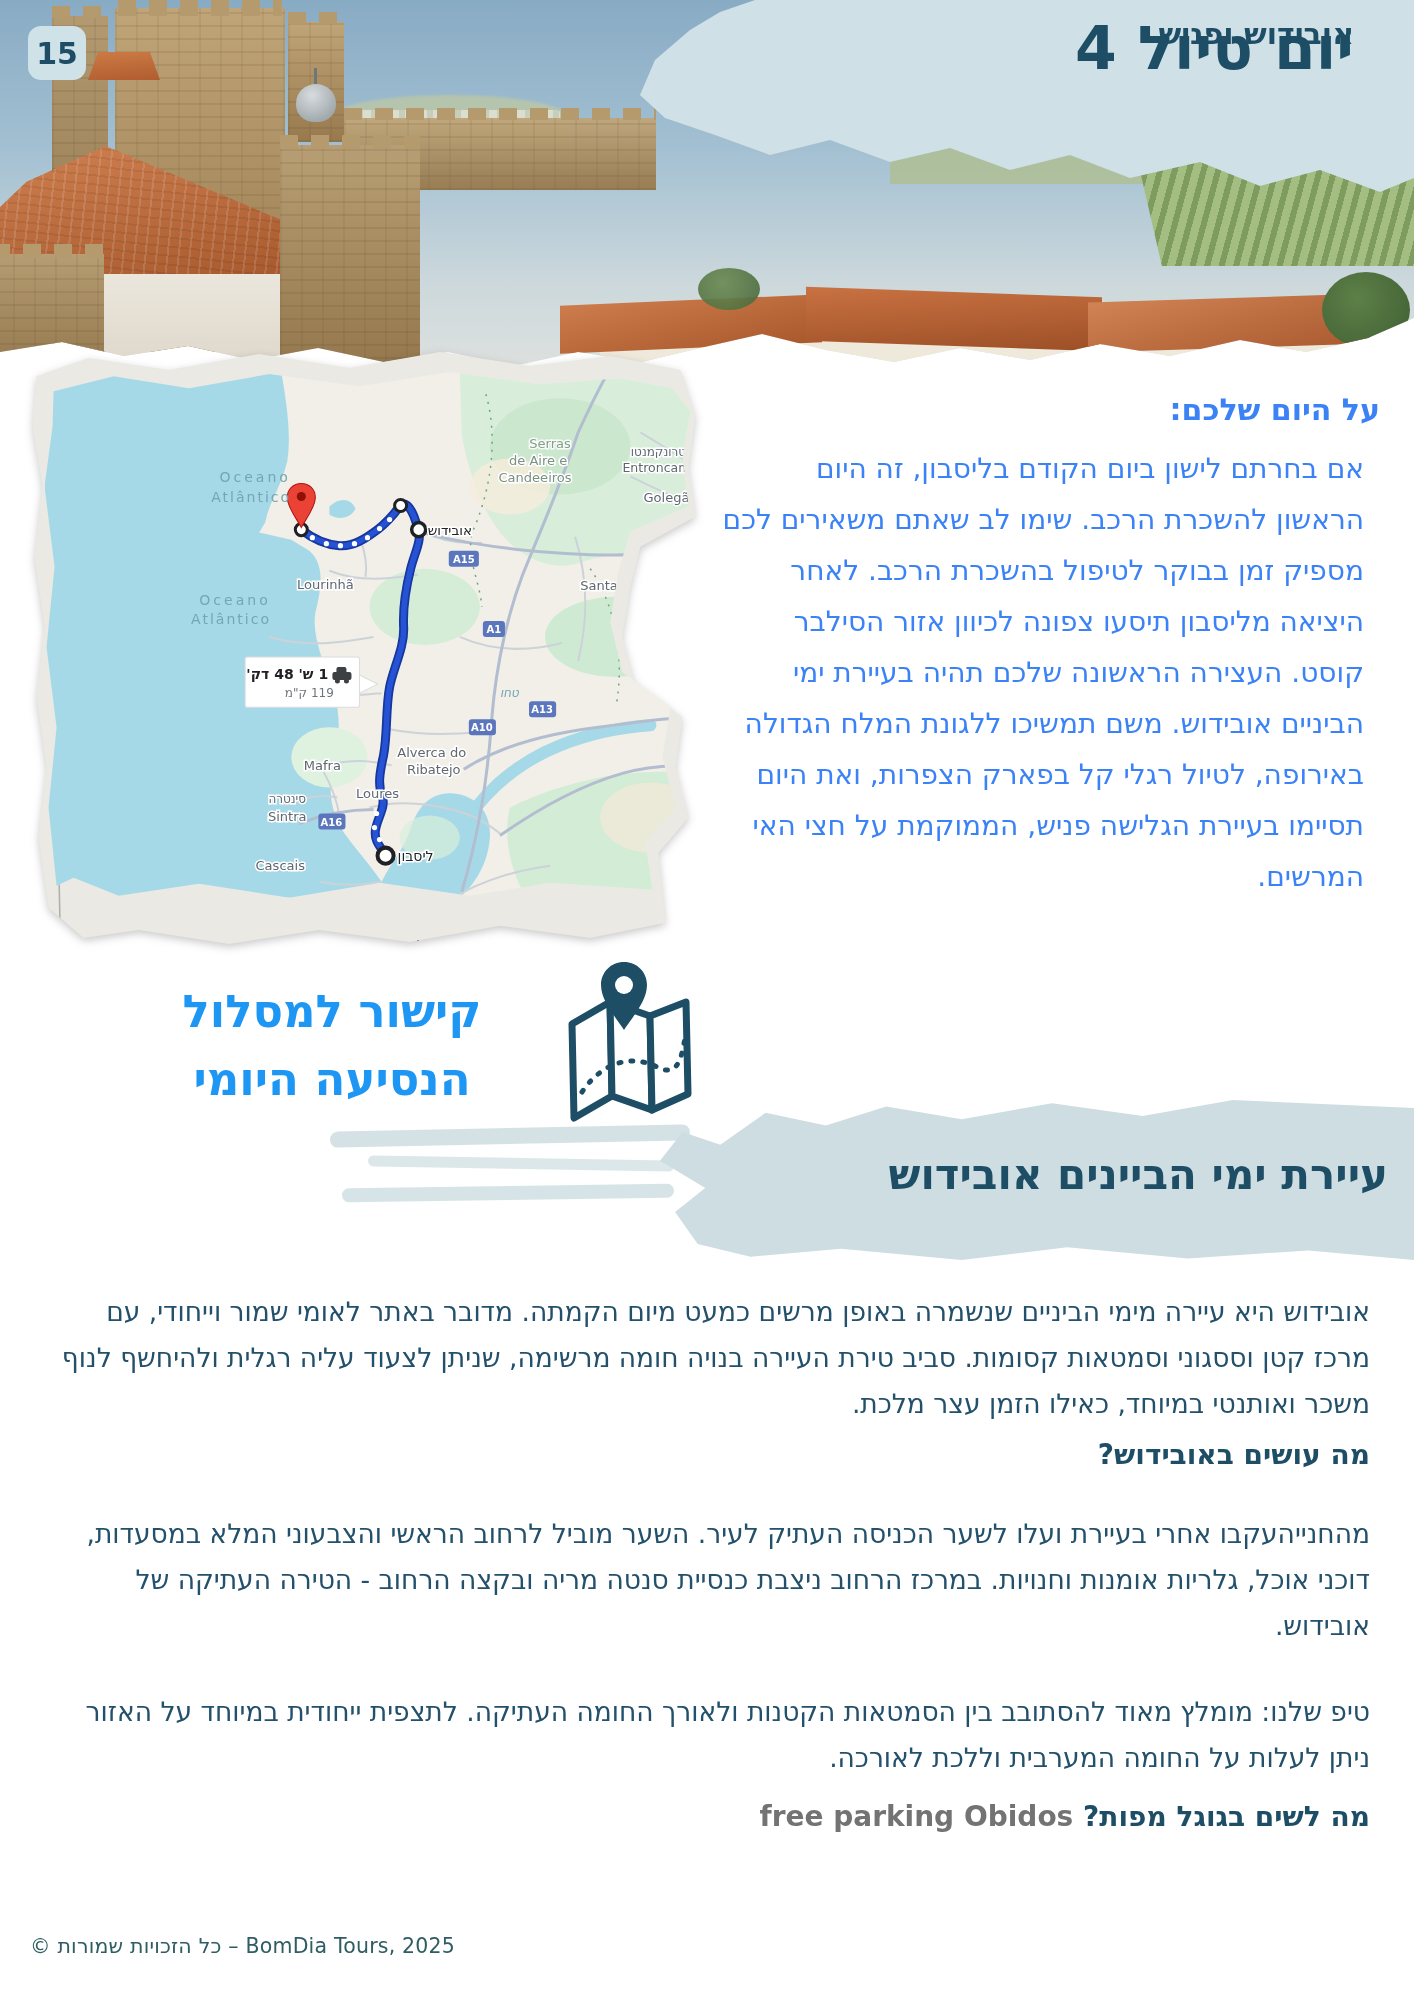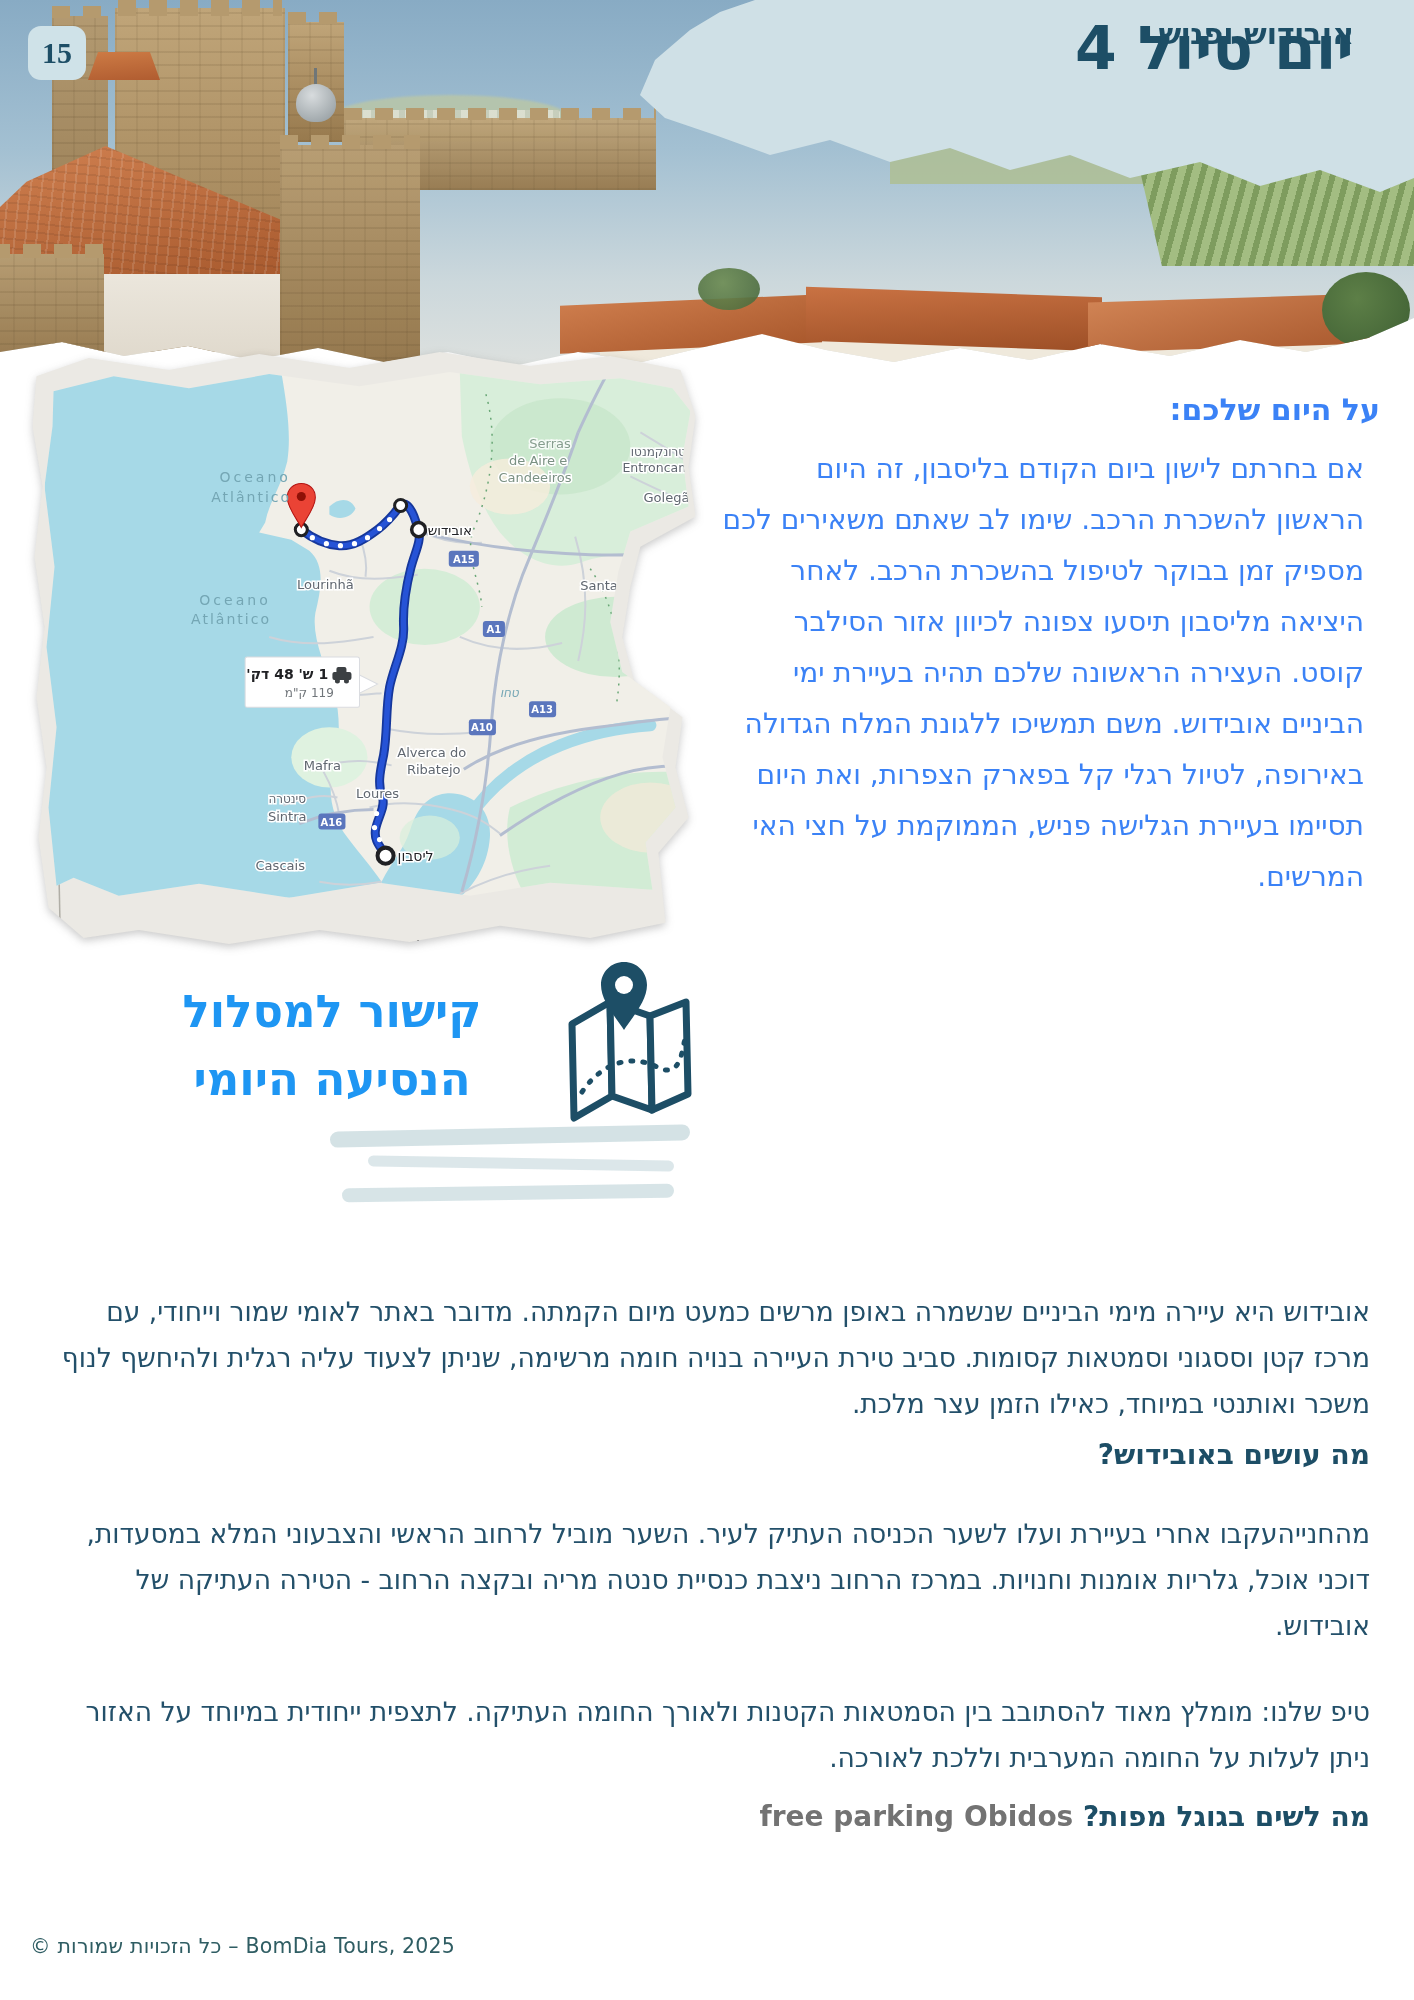--- a/index.html
+++ b/index.html
@@ -51,21 +51,21 @@
   .village-white{left:600px;top:326px;width:770px;height:44px;background:#efe9dc;}
   .roofA{left:560px;top:300px;width:262px;height:48px;background:linear-gradient(170deg,#cd7c4c,#a9582c);transform:skewY(-2.5deg);}
   .roofB{left:806px;top:292px;width:296px;height:54px;background:linear-gradient(175deg,#c97243,#9d4f26);transform:skewY(2deg);}
   .roofC{left:1088px;top:298px;width:282px;height:50px;background:linear-gradient(168deg,#d08354,#aa5a2f);transform:skewY(-1.8deg);}
   .bushA{left:1322px;top:272px;width:88px;height:76px;border-radius:50%;background:radial-gradient(circle at 40% 35%,#5d7f47,#3e5f33);}
   .bushB{left:698px;top:268px;width:62px;height:42px;border-radius:50%;background:radial-gradient(circle at 40% 35%,#6a8a50,#46663a);opacity:.9;}
 
   .header-blob{left:620px;top:0;width:794px;height:196px;background:#cfe0e6;
       clip-path:polygon(135px 0px,794px 0px,794px 178px,760px 192px,700px 170px,640px 186px,580px 162px,510px 178px,450px 155px,390px 170px,330px 148px,270px 162px,210px 140px,150px 155px,95px 135px,45px 118px,20px 95px,35px 60px,70px 30px,100px 12px);}
   .page-badge{left:28px;top:26px;width:58px;height:54px;border-radius:13px;background:#cfe2e8;
-      display:flex;align-items:center;justify-content:center;font-size:30px;font-weight:bold;color:#1d4e66;font-family:Liberation Serif, serif;}
+      display:flex;align-items:center;justify-content:center;font-size:30px;font-weight:bold;color:#1d4e66;}
   .header-text{right:60px;top:14px;width:560px;text-align:center;direction:rtl;color:#1d4e66;}
   .header-text .t{font-size:60px;font-weight:bold;line-height:1.15;}
   .header-text .s{font-size:30px;font-weight:bold;margin-top:2px;}
 
   
   #map-scrap{position:absolute;left:28px;top:336px;width:668px;height:632px;}
   #map-scrap svg{filter:drop-shadow(0 3px 4px rgba(60,60,60,.28));}
   svg text{font-family:"DejaVu Sans","Liberation Sans",sans-serif;}
 
   
@@ -305,20 +305,23 @@
       <g transform="translate(62,8)">
         <path d="M0 -8 C 13 -8 23 2 23 15 C 23 32 6 50 0 60 C -6 50 -23 32 -23 15 C -23 2 -13 -8 0 -8 Z" fill="#1d4e66"></path>
         <circle cx="0" cy="15" r="9" fill="#ffffff"></circle>
       </g>
     </svg>
   </div>
 
   <div class="brush-tail tail1"></div>
   <div class="brush-tail tail2"></div>
   <div class="brush-tail tail3"></div>
+  <div class="banner">
+    <div class="bt">עיירת ימי הביינים אובידוש</div>
+  </div>
 
   <p class="body-par" style="top:1262px">אובידוש היא עיירה מימי הביניים שנשמרה באופן מרשים כמעט מיום הקמתה. מדובר באתר לאומי שמור וייחודי, עם מרכז קטן וססגוני וסמטאות קסומות. סביב טירת העיירה בנויה חומה מרשימה, שניתן לצעוד עליה רגלית ולהיחשף לנוף משכר ואותנטי במיוחד, כאילו הזמן עצר מלכת.</p>
 
   <div class="body-head" style="top:1438px">מה עושים באובידוש?</div>
   <p class="body-par" style="top:1484px">מהחנייהעקבו אחרי בעיירת ועלו לשער הכניסה העתיק לעיר. השער מוביל לרחוב הראשי והצבעוני המלא במסעדות, דוכני אוכל, גלריות אומנות וחנויות. במרכז הרחוב ניצבת כנסיית סנטה מריה ובקצה הרחוב - הטירה העתיקה של אובידוש.</p>
 
   <p class="body-par" style="top:1662px">טיפ שלנו: מומלץ מאוד להסתובב בין הסמטאות הקטנות ולאורך החומה העתיקה. לתצפית ייחודית במיוחד על האזור ניתן לעלות על החומה המערבית וללכת לאורכה.</p>
 
   <div class="search-line">
     <span class="lbl">מה לשים בגוגל מפות?</span>

